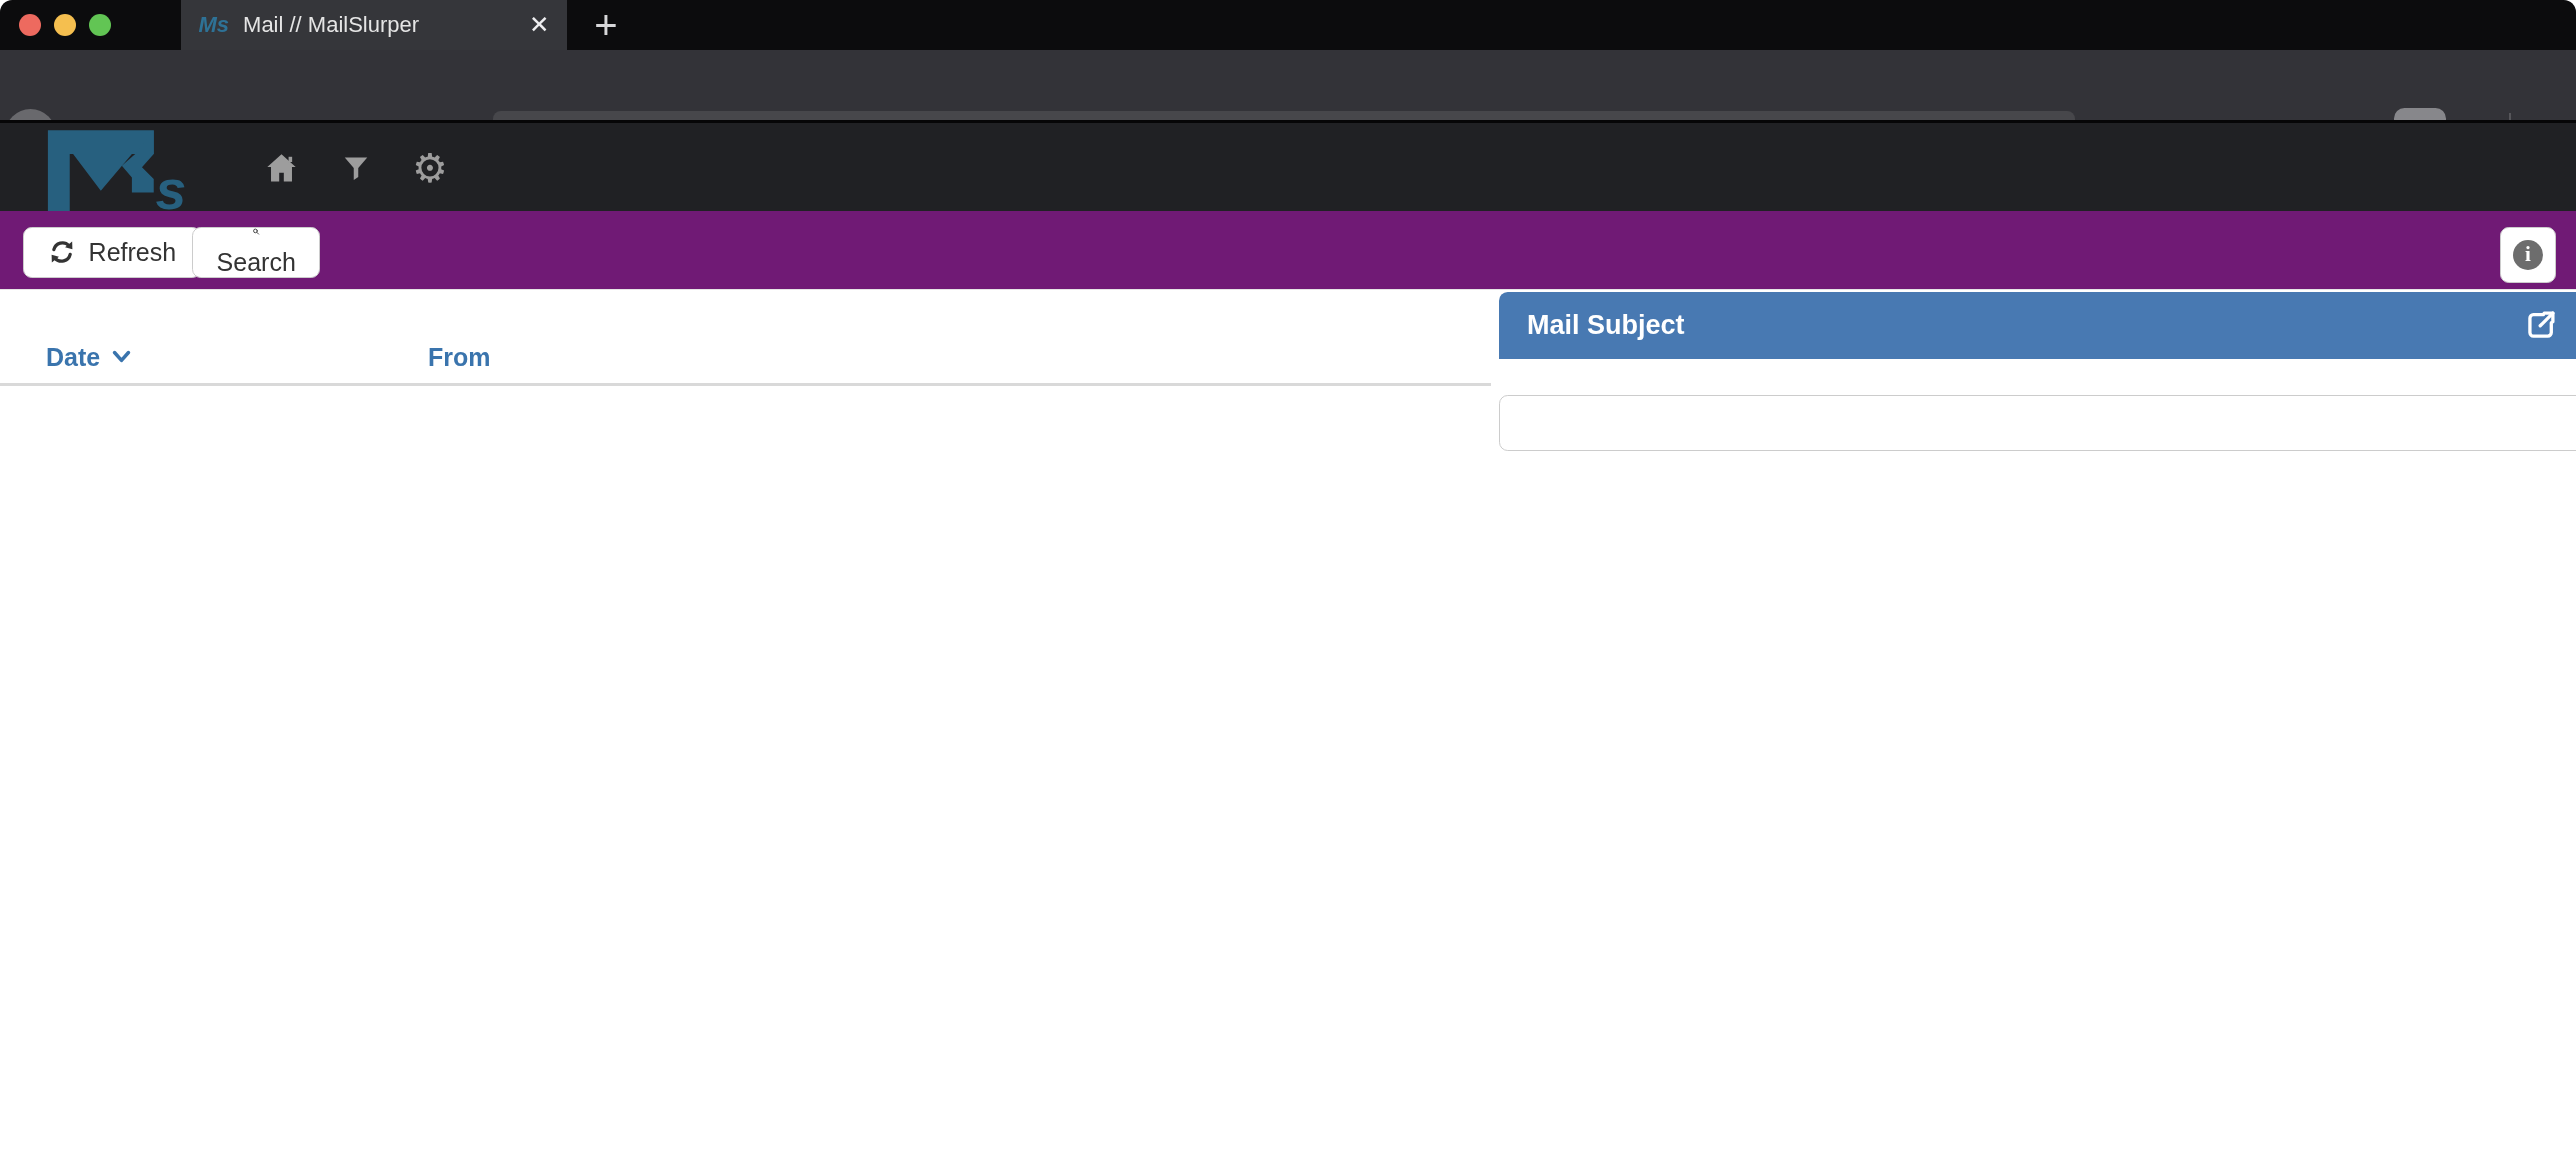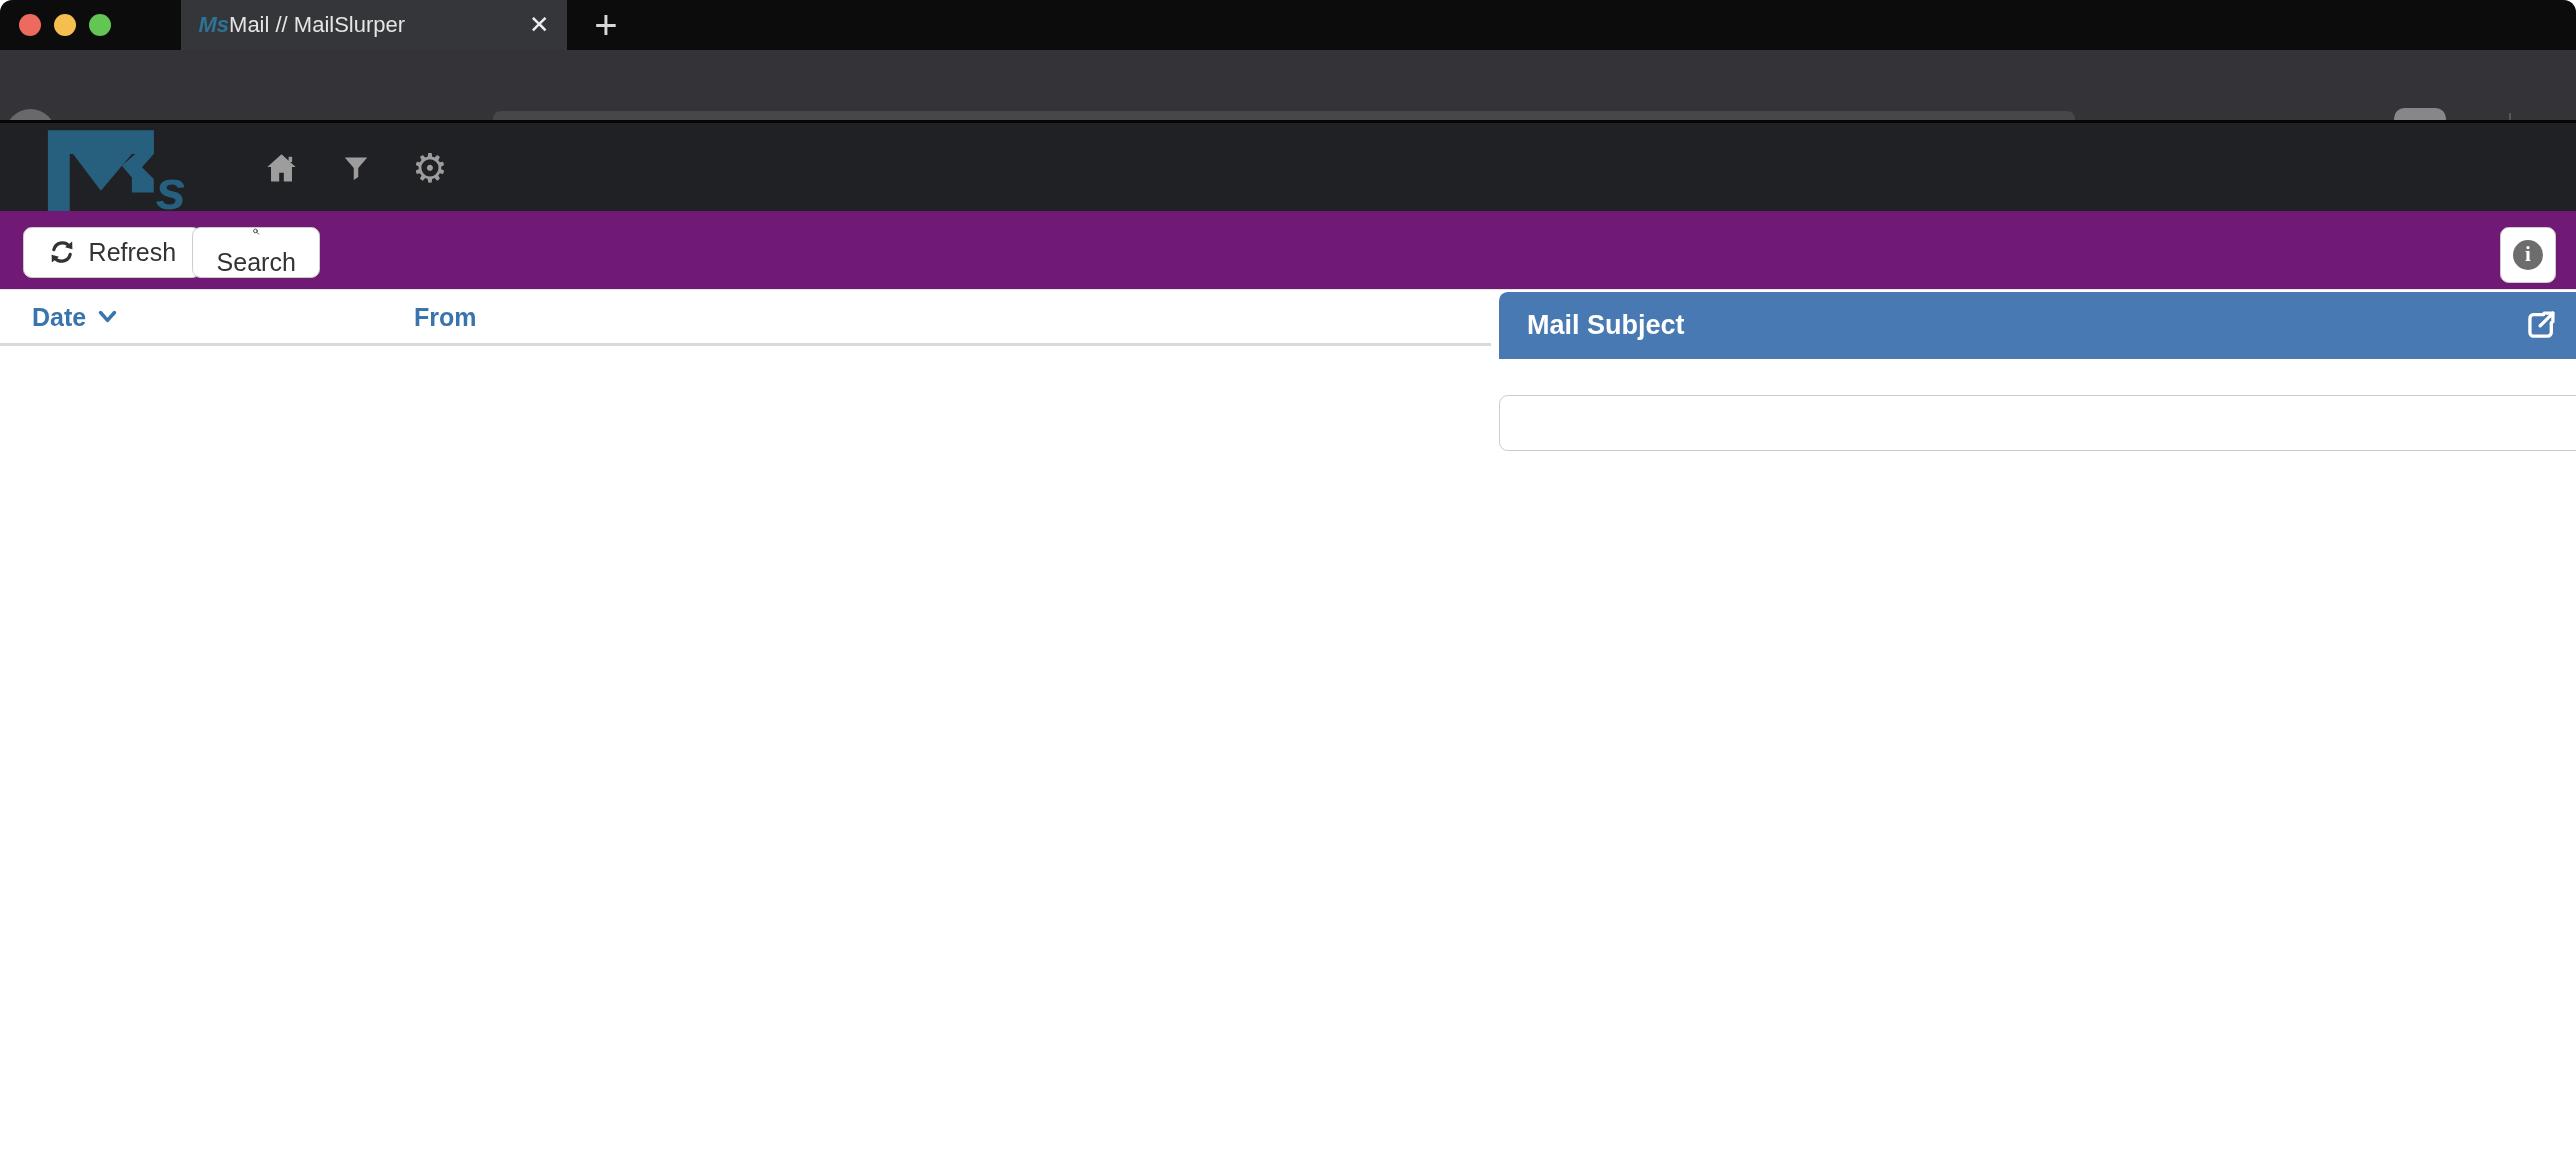--- a/index.html
+++ b/index.html
@@ -15,21 +15,21 @@
     background:#0c0c0d; border-radius:12.2px 12.2px 0 0;
   }
   .traffic { position:absolute; top:14px; left:19px; display:flex; gap:13px; }
   .light { width:22px; height:22px; border-radius:50%; }
   .light.red { background:#ed6a5f; }
   .light.yellow { background:#f5bf4f; }
   .light.green { background:#62c554; }
 
   .tab {
     position:absolute; left:181px; top:0; width:386px; height:50px;
-    background:#35363a; display:flex; align-items:center; padding:0 17.5px; 
+    background:#35363a; display:flex; align-items:center; padding:0 17.5px; gap:14px;
   }
   .tab-favicon { font-weight:bold; font-size:22px; color:#2e7296; font-style:italic; flex:0 0 auto; }
   .tab-title { color:#e5e5e5; font-size:22px; flex:1; white-space:nowrap; overflow:hidden; }
   .tab-close { color:#eeeef0; font-size:24.4px; line-height:1; cursor:default; }
   .newtab {
     position:absolute; left:581px; top:0; width:50px; height:50px;
     color:#d7d7d9; font-size:40px; font-weight:300; display:flex; align-items:center; justify-content:center;
   }
 
   .browser-toolbar {
@@ -84,21 +84,21 @@
     display:flex; align-items:center; justify-content:center;
   }
   .info-glyph {
     width:30px; height:30px; border-radius:50%; background:#6d6d6d; color:#ffffff;
     font-size:21px; font-weight:bold; display:flex; align-items:center; justify-content:center;
     font-family:"Liberation Serif", serif;
   }
 
   
   .mail-table { position:absolute; left:0; top:291px; width:1491px; }
-  .tr { display:grid; grid-template-columns:382px 769px 1fr; padding-left:32px; align-items:center; }
+  .tr { display:grid; grid-template-columns:382px 769px 1fr; padding-left:46px; align-items:center;margin-top:40px; }
   .thead { height:55px; border-bottom:3.5px solid #d9d9d9; }
   .th { color:#3a74ad; font-size:25px; font-weight:bold; display:flex; align-items:center; gap:10.5px; }
   .empty-row { height:45px; background:#ffffff; }
   .mail-row { height:68px; background:#f5f5f5; border-top:1.7px solid #e2e2e2; font-size:25px; color:#3b3b3b; }
   .subject-link { color:#337ab7; text-decoration:none; font-size:25px; }
 
   
   .details-panel { position:absolute; left:1499px; top:292px; width:1112px; }
   .details-header {
     height:67px; background:#4879b2; border-radius:8.7px 8.7px 0 0;

